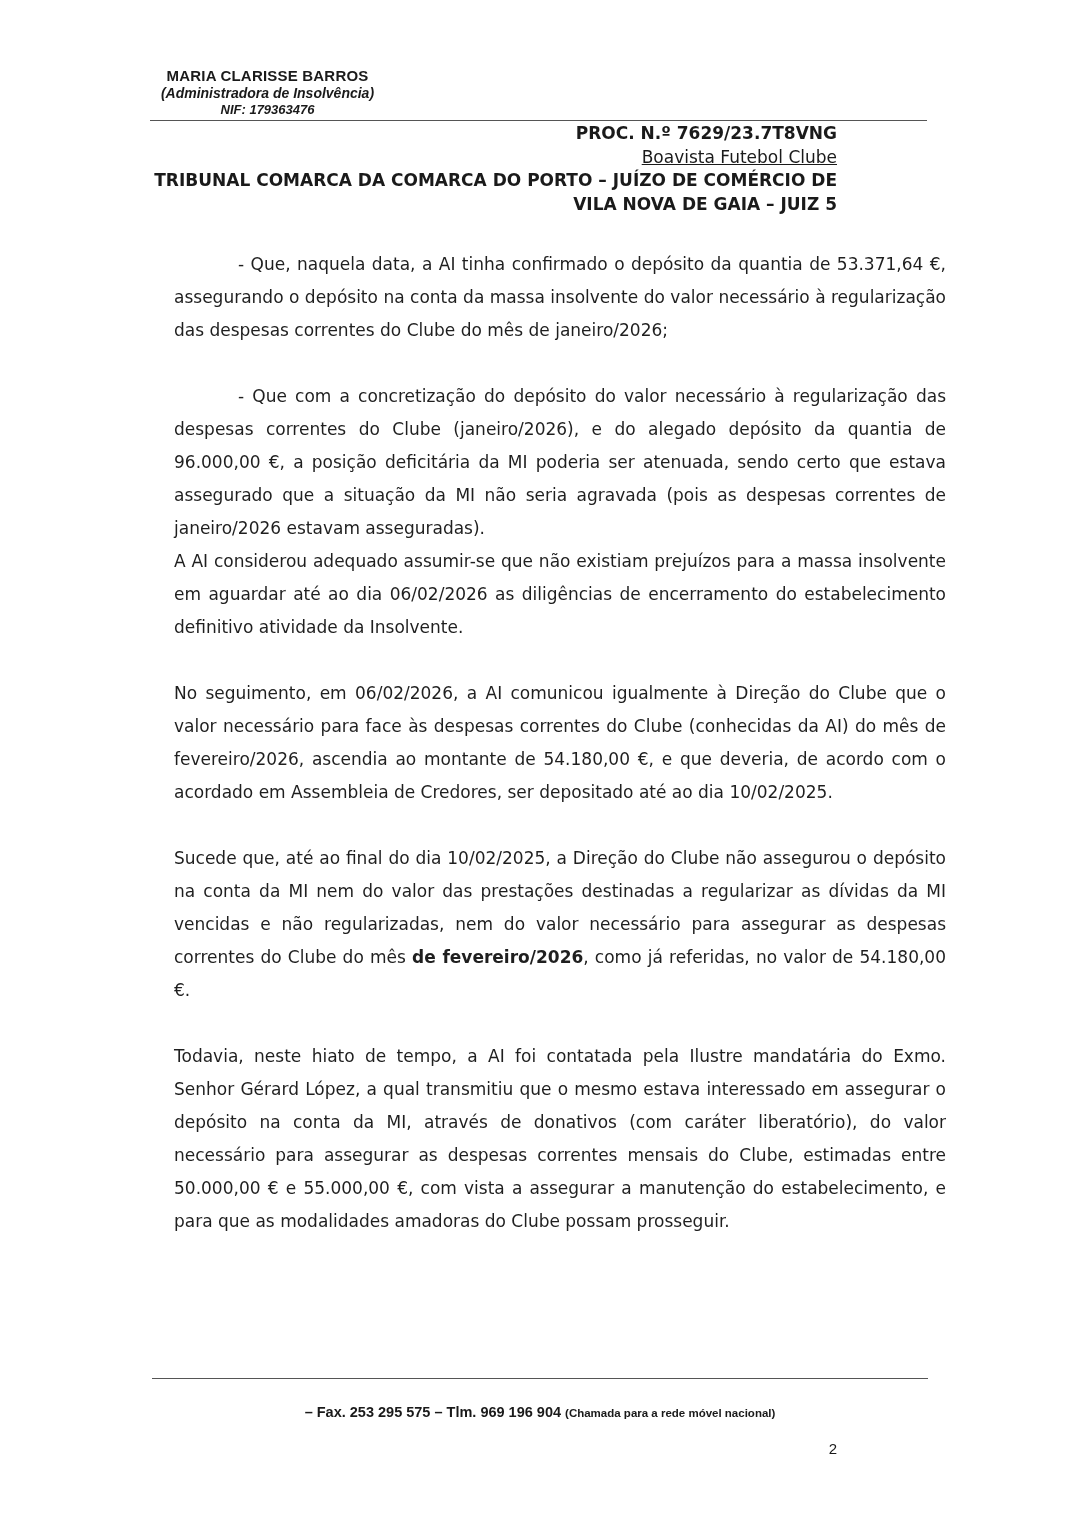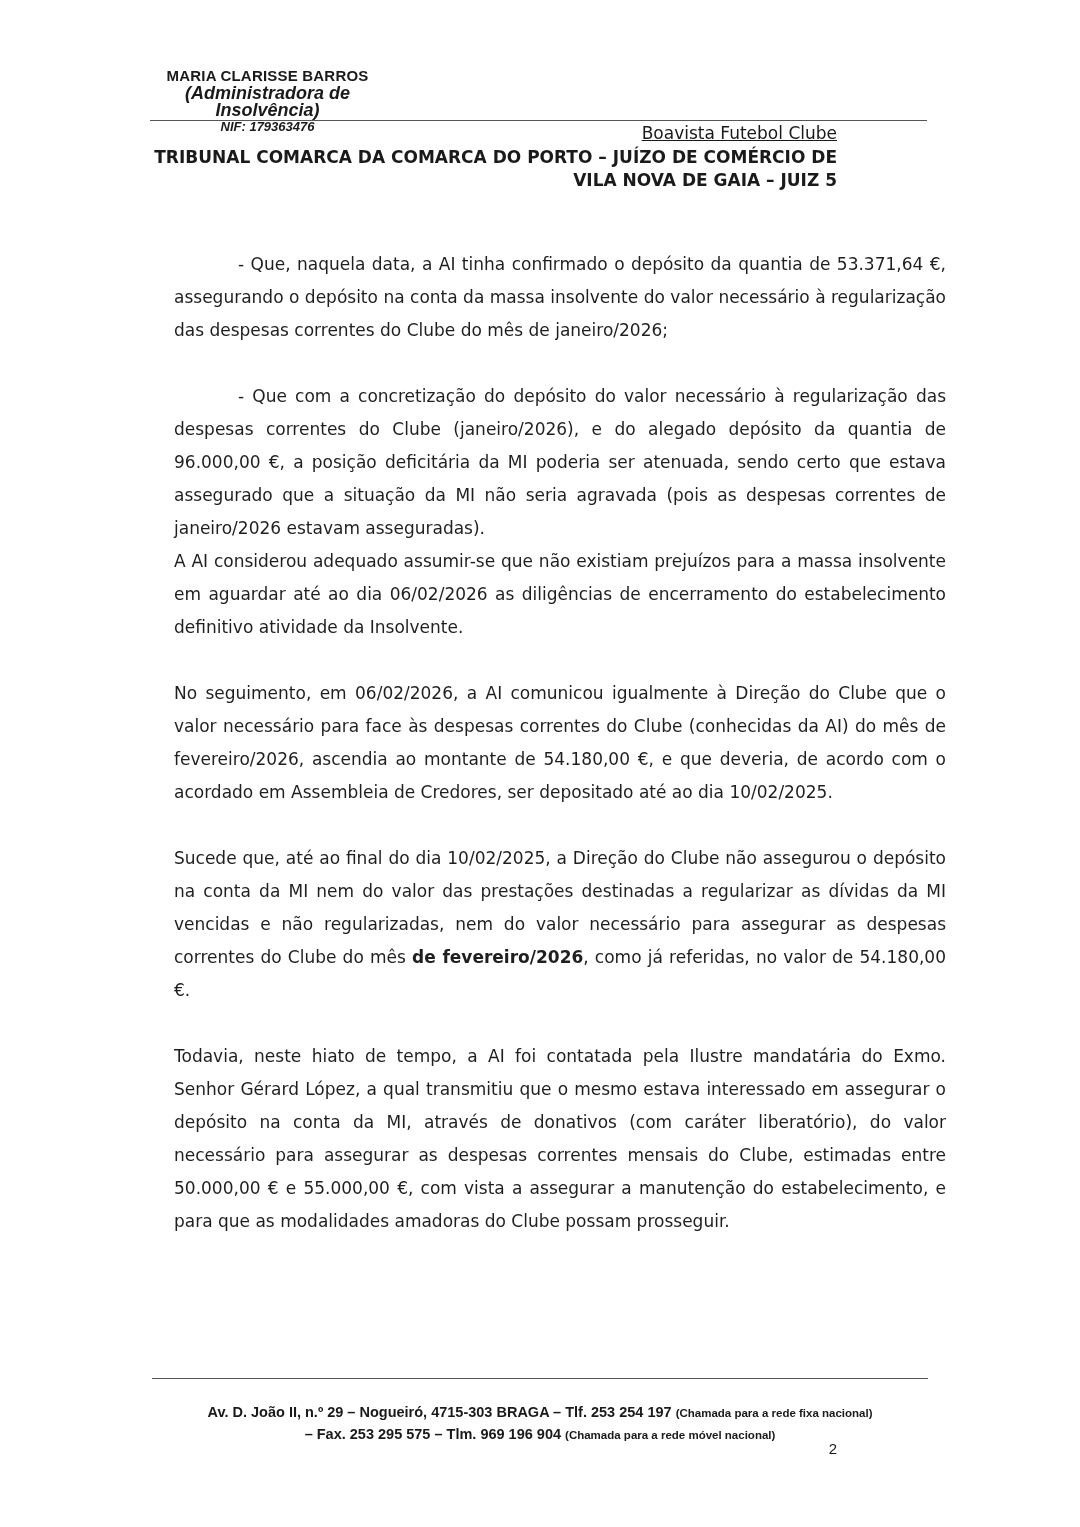--- a/index.html
+++ b/index.html
@@ -1,21 +1,21 @@
 <!DOCTYPE html>
 <html><head>
 <meta charset="utf-8">
 <style>
   html, body { margin: 0; padding: 0; background: #ffffff; }
   body { width: 1080px; height: 1527px; position: relative; overflow: hidden; color: #1a1a1a; }
   .page { position: absolute; left: 0; top: 0; width: 992px; height: 1527px; background: #fff; }
 
   .letterhead { position: absolute; left: 150px; top: 66px; width: 235px; text-align: center; font-family: "Liberation Sans", sans-serif; color: #1a1a1a; }
   .lh-name { font-size: 15px; font-weight: bold; letter-spacing: 0.2px; line-height: 19px; }
-  .lh-role { font-size: 18px; font-weight: bold; font-style: italic; line-height: 17px; }
+  .lh-role { font-size: 14px; font-weight: bold; font-style: italic; line-height: 17px; }
   .lh-nif { font-size: 13px; font-weight: bold; font-style: italic; line-height: 15px; text-align: center; }
   .top-rule { position: absolute; left: 150px; top: 120px; width: 777px; height: 0; border-top: 1.5px solid #555; }
 
   .case-block { position: absolute; right: 155px; top: 122px; width: 780px; text-align: right; font-family: "DejaVu Sans", sans-serif; font-size: 17px; line-height: 23.5px; }
   .case-block .bold { font-weight: bold; }
   .case-block .underline { text-decoration: underline; margin-top: 8px; }
 
   .body-text { position: absolute; left: 154px; top: 248px; width: 772px; font-family: "DejaVu Sans", sans-serif; font-size: 17px; line-height: 33px; text-align: justify; color: #1f1f1f; margin-left: 20px; }
   .body-text p { margin: 0; }
   .body-text .indent { text-indent: 64px; }
@@ -33,37 +33,37 @@
 <div class="page">
 
   <div class="letterhead">
     <div class="lh-name">MARIA CLARISSE BARROS</div>
     <div class="lh-role">(Administradora de Insolvência)</div>
     <div class="lh-nif">NIF: 179363476</div>
   </div>
   <div class="top-rule"></div>
 
   <div class="case-block">
+    <div class="bold">PROC. N.º 7629/23.7T8VNG</div>
     <div><span class="underline">Boavista Futebol Clube</span></div>
     <div class="bold">TRIBUNAL COMARCA DA COMARCA DO PORTO – JUÍZO DE COMÉRCIO DE</div>
     <div class="bold">VILA NOVA DE GAIA – JUIZ 5</div>
   </div>
 
   <div class="body-text">
     <p class="indent">- Que, naquela data, a AI tinha confirmado o depósito da quantia de 53.371,64 €, assegurando o depósito na conta da massa insolvente do valor necessário à regularização das despesas correntes do Clube do mês de janeiro/2026;</p>
     <div class="gap"></div>
     <p class="indent">- Que com a concretização do depósito do valor necessário à regularização das despesas correntes do Clube (janeiro/2026), e do alegado depósito da quantia de 96.000,00 €, a posição deficitária da MI poderia ser atenuada, sendo certo que estava assegurado que a situação da MI não seria agravada (pois as despesas correntes de janeiro/2026 estavam asseguradas).</p>
     <p>A AI considerou adequado assumir-se que não existiam prejuízos para a massa insolvente em aguardar até ao dia 06/02/2026 as diligências de encerramento do estabelecimento definitivo atividade da Insolvente.</p>
     <div class="gap"></div>
     <p>No seguimento, em 06/02/2026, a AI comunicou igualmente à Direção do Clube que o valor necessário para face às despesas correntes do Clube (conhecidas da AI) do mês de fevereiro/2026, ascendia ao montante de 54.180,00 €, e que deveria, de acordo com o acordado em Assembleia de Credores, ser depositado até ao dia 10/02/2025.</p>
     <div class="gap"></div>
     <p><span>Sucede que, até ao final do dia 10/02/2025, a Direção do Clube não assegurou o depósito na conta da MI nem do valor das prestações destinadas a regularizar as dívidas da MI vencidas e não regularizadas, nem do valor necessário para assegurar as despesas correntes do Clube do mês </span><span class="strong">de fevereiro/2026</span><span>, como já referidas, no valor de 54.180,00 €.</span></p>
     <div class="gap"></div>
     <p>Todavia, neste hiato de tempo, a AI foi contatada pela Ilustre mandatária do Exmo. Senhor Gérard López, a qual transmitiu que o mesmo estava interessado em assegurar o depósito na conta da MI, através de donativos (com caráter liberatório), do valor necessário para assegurar as despesas correntes mensais do Clube, estimadas entre 50.000,00 € e 55.000,00 €, com vista a assegurar a manutenção do estabelecimento, e para que as modalidades amadoras do Clube possam prosseguir.</p>
   </div>
 
   <div class="bottom-rule"></div>
   <div class="footer">
-    <div><span>Av. D. João II, n.º 29 – Nogueiró, 4715-303 BRAGA – Tlf. 253 254 197 </span><span class="small">(Chamada para a rede fixa nacional)</span></div>
     <div><span>– Fax. 253 295 575 – Tlm. 969 196 904 </span><span class="small">(Chamada para a rede móvel nacional)</span></div>
   </div>
   <div class="page-number">2</div>
 </div>
 
 </body></html>

